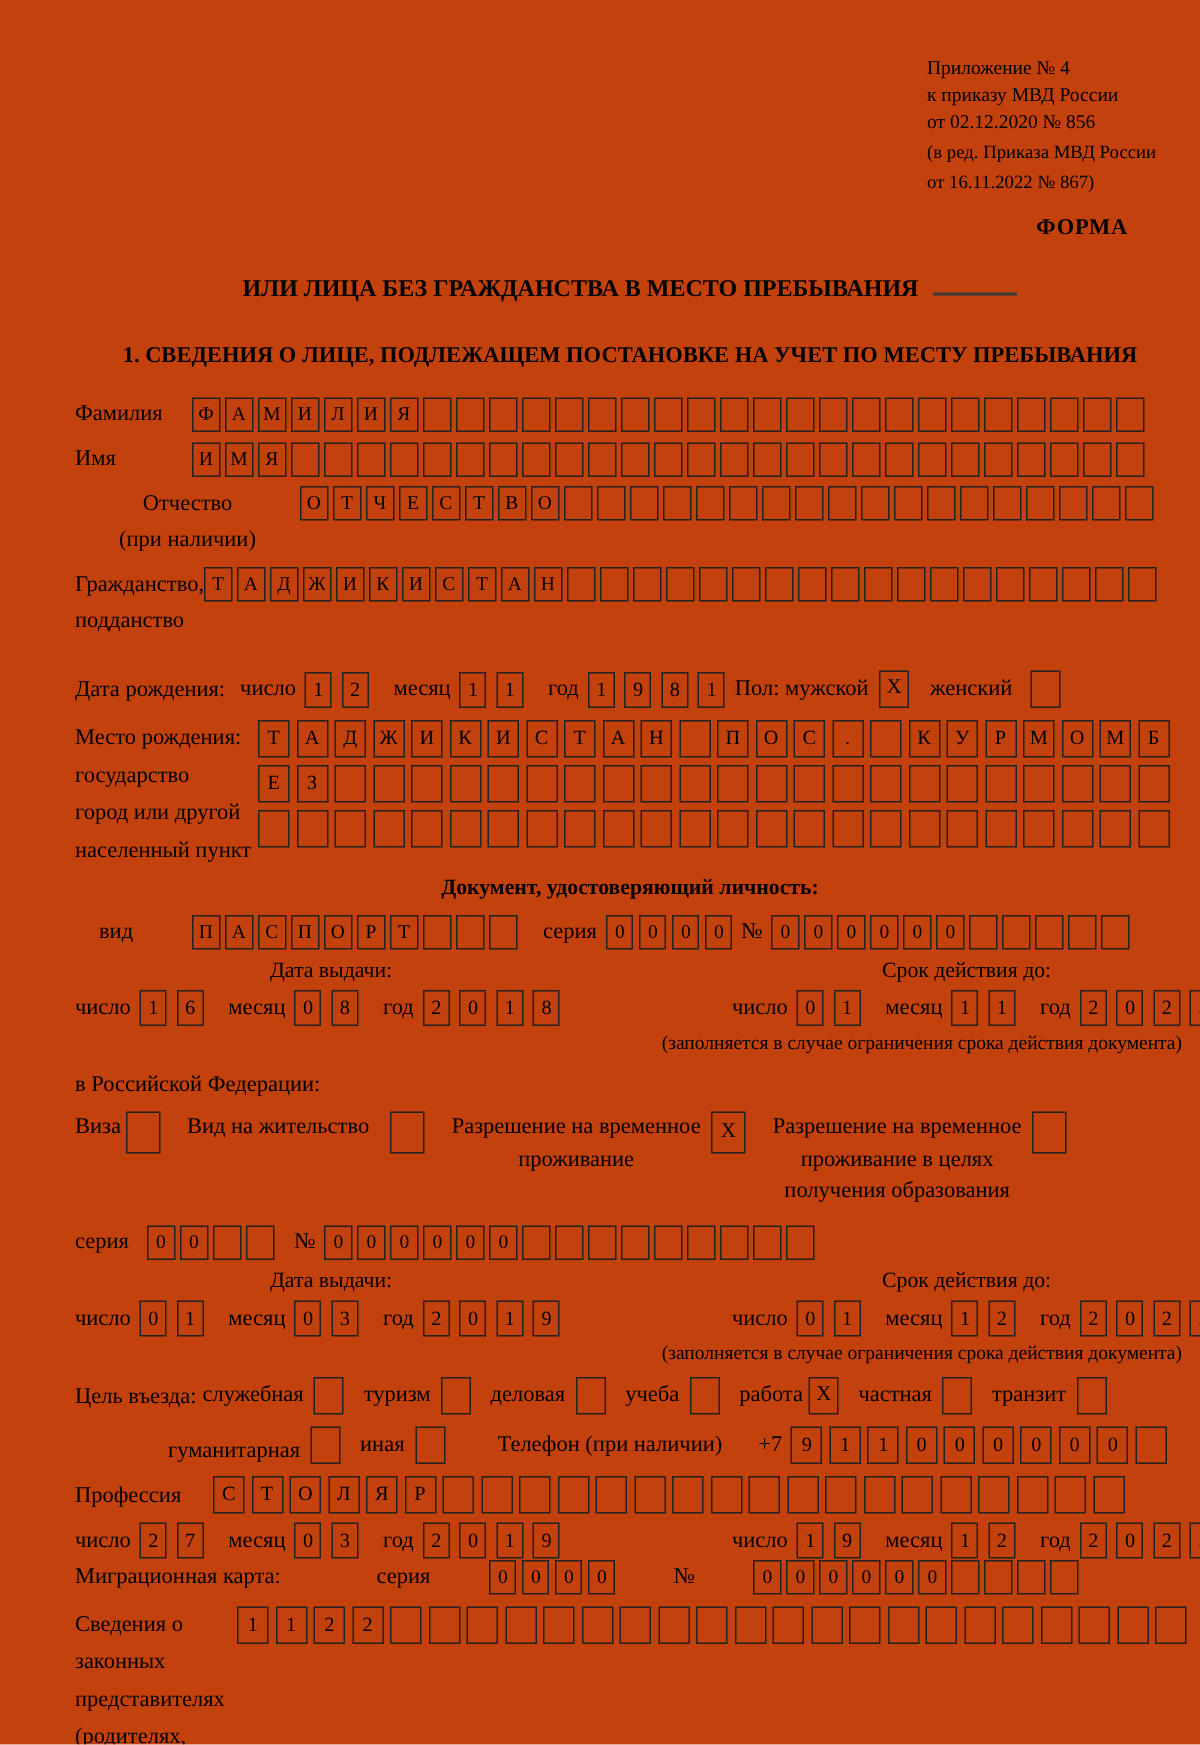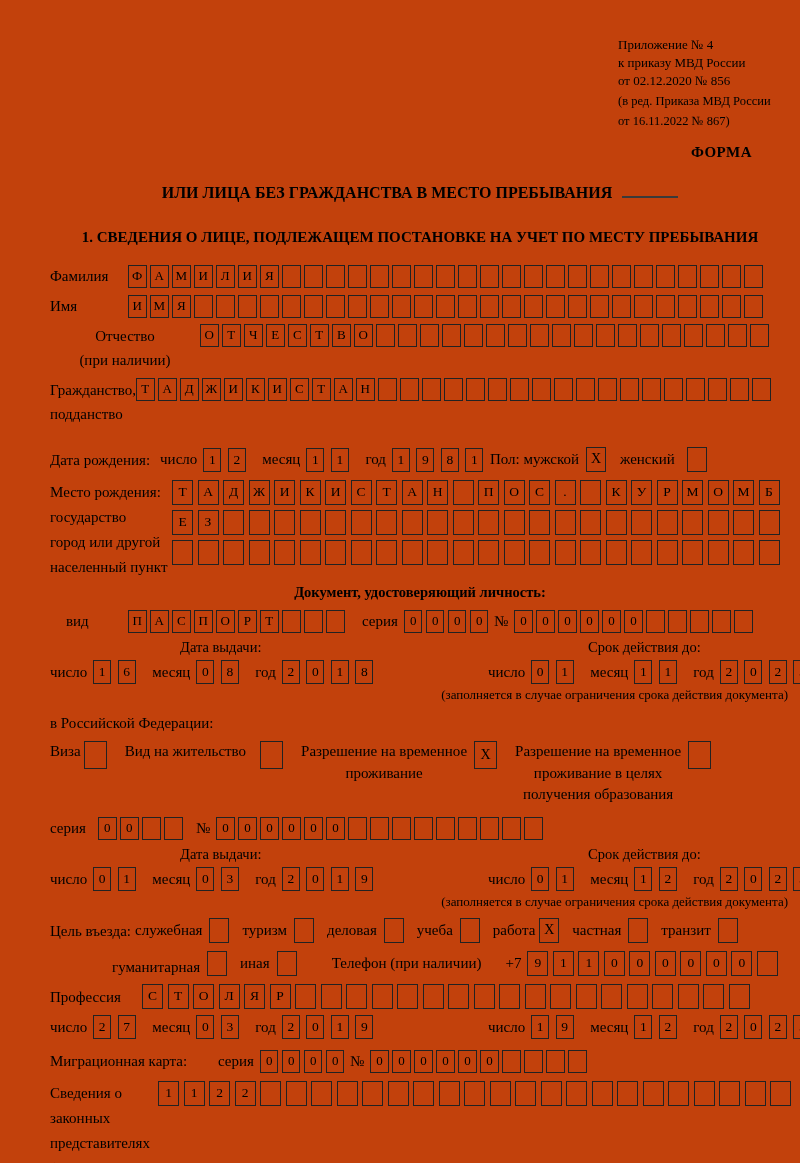--- a/index.html
+++ b/index.html
@@ -629,21 +629,21 @@
         <span class="cells">
             <span class="dcell">2</span>
             <span class="dcell">0</span>
             <span class="dcell">2</span>
             <span class="dcell">5</span>
           </span>
       </div>
     </div>
   </div>
 
-  <div class="frow" style="margin-top:10px;">
+  <div class="frow" style="gap:33px;">
     <span class="lab" style="width:168px;">Миграционная карта:</span>
     <span class="glab" style="margin-left:0;">серия</span>
     <span class="cells">
         <span class="cell">0</span>
         <span class="cell">0</span>
         <span class="cell">0</span>
         <span class="cell">0</span>
       </span>
     <span class="glab" style="margin-left:2px;">№</span>
     <span class="cells">

